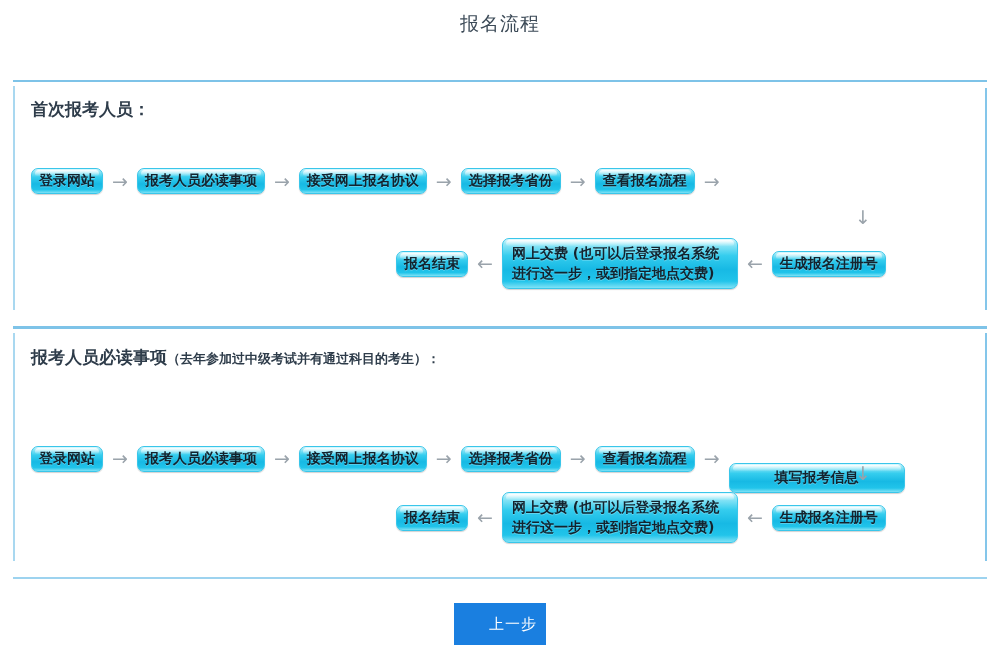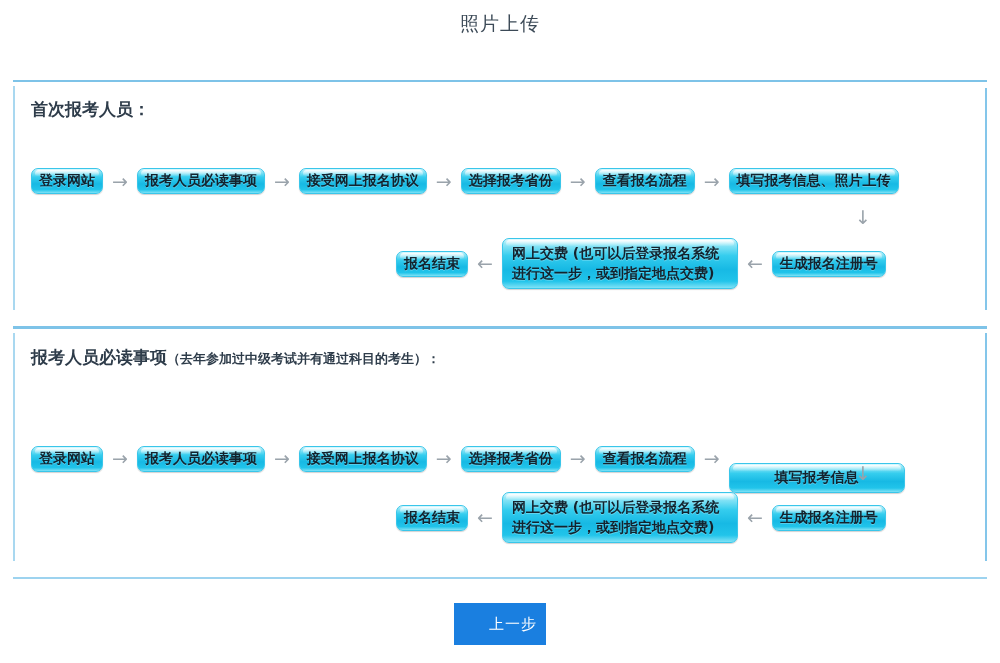--- a/index.html
+++ b/index.html
@@ -238,21 +238,21 @@
     position: absolute;
     left: 2px; top: 2px;
     width: 6px; height: 6px;
     border-radius: 50%;
     background: #5b6670;
   }
 </style>
 </head>
 <body>
 
-<div class="page-title">照片上传</div>
+<div class="page-title">报名流程</div>
 
 <div class="rule-top"></div>
 <div class="border-left-1"></div>
 <div class="border-right-1"></div>
 <div class="rule-mid"></div>
 <div class="border-left-2"></div>
 <div class="border-right-2"></div>
 <div class="rule-bottom"></div>
 
 <div class="section-heading" id="heading-1">首次报考人员：</div>
@@ -271,23 +271,20 @@
     </div>
   <span class="arrow">→</span>
   <div class="pill">
       <span>选择报考省份</span>
     </div>
   <span class="arrow">→</span>
   <div class="pill">
       <span>查看报名流程</span>
     </div>
   <span class="arrow">→</span>
-  <div class="pill">
-      <span>填写报考信息、照片上传</span>
-    </div>
 </div>
 
 <div class="arrow-down" id="arrow-down-1">↓</div>
 
 <div class="flow-row" id="row-1b">
   <div class="pill">
       <span>报名结束</span>
     </div>
   <span class="arrow arrow-left">←</span>
   <div class="pill two-line">

